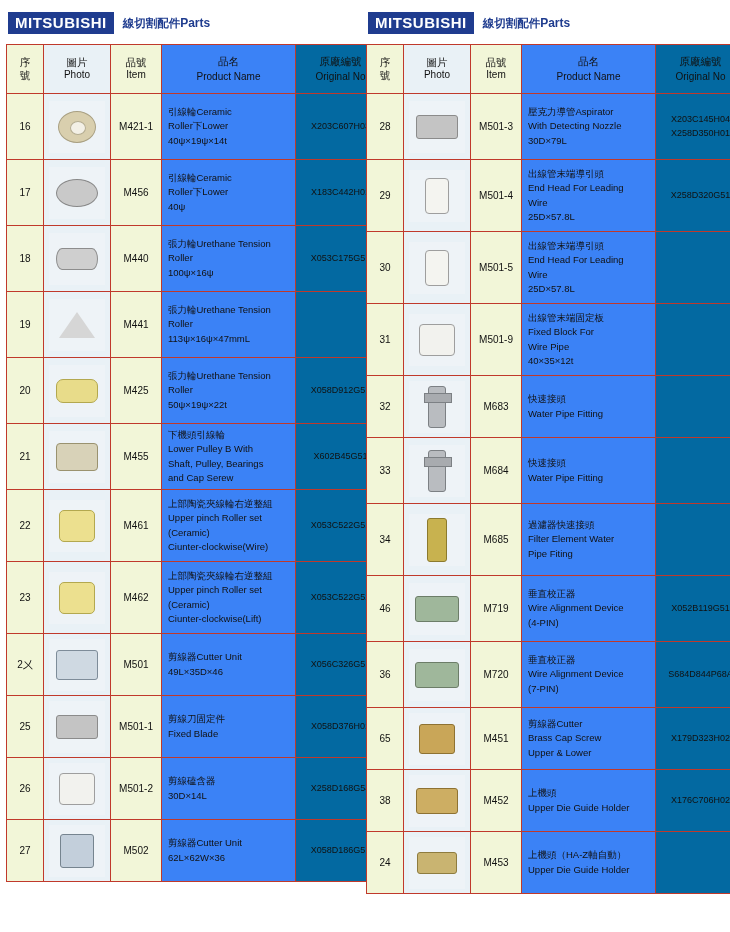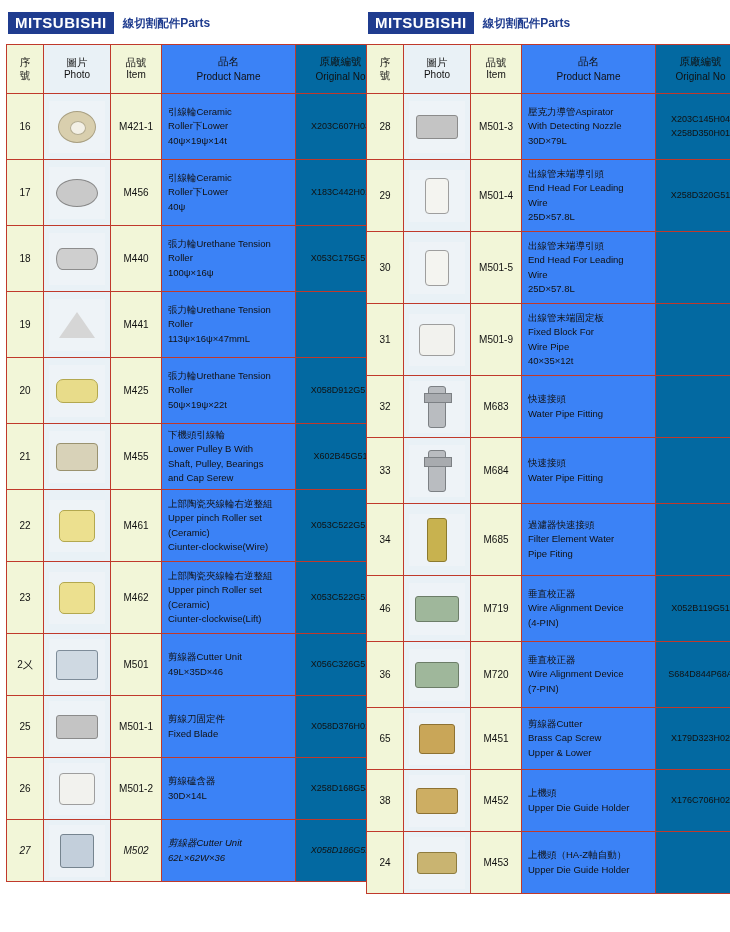--- a/index.html
+++ b/index.html
@@ -337,21 +337,21 @@
             </td>
             <td class="c-item">M501-2</td>
             <td class="c-name">
               <span class="line">剪線磕含器</span>
               <span class="line">30D×14L</span>
             </td>
             <td class="c-org">
               <span class="line">X258D168G54</span>
             </td>
           </tr>
-          <tr style="height: 62px; font-style: italic;">
+          <tr style="height: 62px;">
             <td class="c-no">27</td>
             <td class="c-photo">
               <div class="ph">
                 <i class="sh-blue2"></i>
               </div>
             </td>
             <td class="c-item">M502</td>
             <td class="c-name">
               <span class="line">剪線器Cutter Unit</span>
               <span class="line">62L×62W×36</span>

